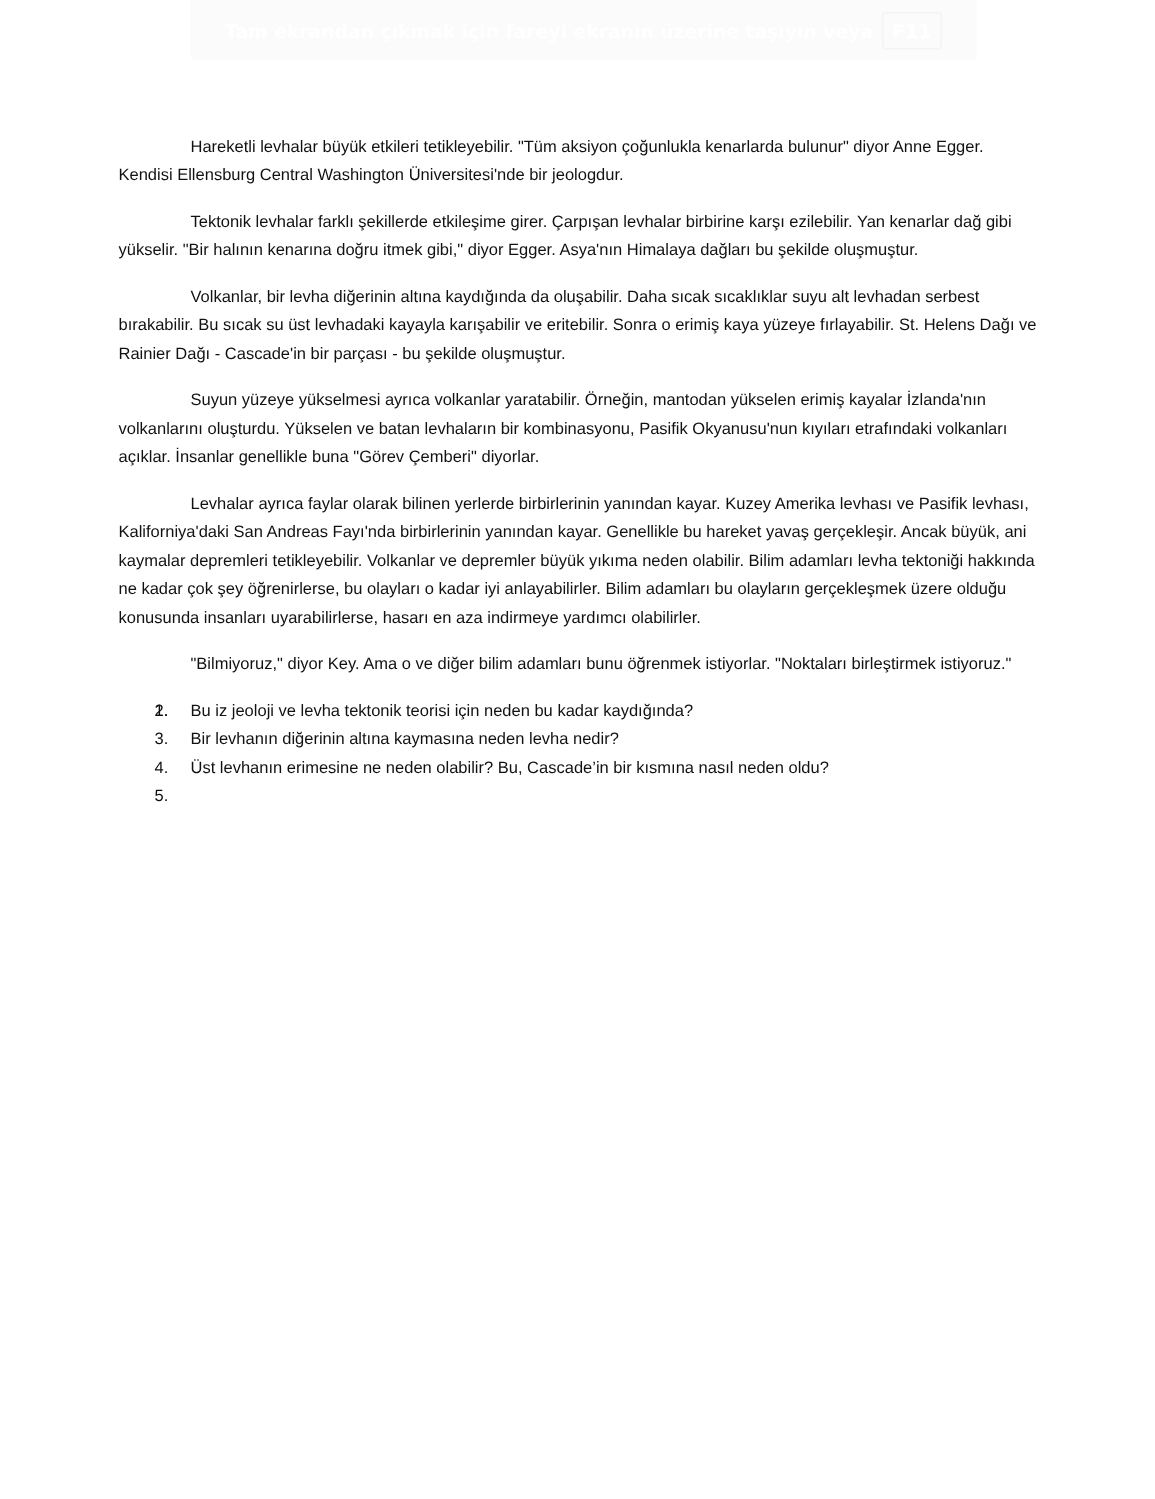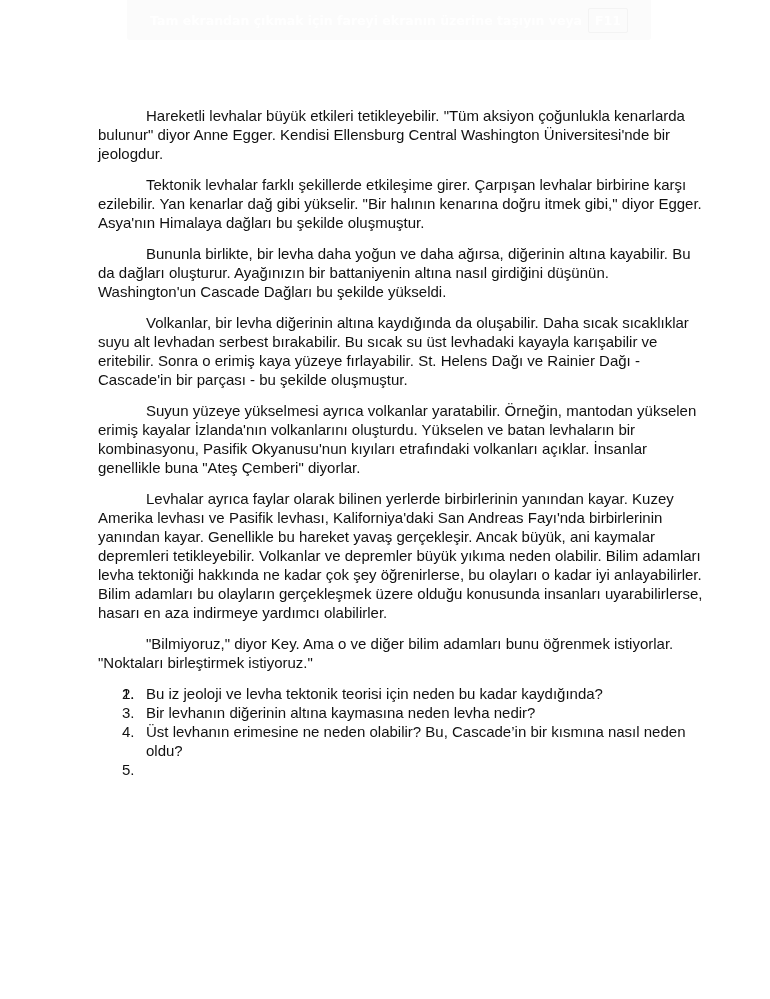--- a/index.html
+++ b/index.html
@@ -33,25 +33,24 @@
     color: #ffffff;
   }
   .fs-banner .key {
     border: 1px solid #f3f3f3;
     padding: 4px 6px;
     border-radius: 2px;
   }
   .page {
     position: absolute;
     left: 79px;
-    top: 106px;
+    top: 89px;
     width: 612px;
-    font-size: 15px;
+    font-size: 11px;
     line-height: 19px;
-    margin-left: 19px;
   }
   .para {
     margin: 0 0 12px 0;
     text-indent: 48px;
   }
   .task-label {
     margin: 0 0 13px 0;
   }
   ol.tasks {
     margin: 0;
@@ -73,23 +72,22 @@
 <body>
 
 <div class="fs-banner">
   <span>Tam ekrandan çıkmak için fareyi ekranın üzerine taşıyın veya</span>
   <span class="key">F11</span>
 </div>
 
 <div class="page">
   <p class="para">Hareketli levhalar büyük etkileri tetikleyebilir. "Tüm aksiyon çoğunlukla kenarlarda bulunur" diyor Anne Egger. Kendisi Ellensburg Central Washington Üniversitesi'nde bir jeologdur.</p>
   <p class="para">Tektonik levhalar farklı şekillerde etkileşime girer. Çarpışan levhalar birbirine karşı ezilebilir. Yan kenarlar dağ gibi yükselir. "Bir halının kenarına doğru itmek gibi," diyor Egger. Asya'nın Himalaya dağları bu şekilde oluşmuştur.</p>
-  <p class="para">Bununla birlikte, bir levha daha yoğun ve daha ağırsa, diğerinin altına kayabilir. Bu da dağları oluşturur. Ayağınızın bir battaniyenin altına nasıl girdiğini düşünün. Washington'un Cascade Dağları bu şekilde yükseldi.</p>
   <p class="para">Volkanlar, bir levha diğerinin altına kaydığında da oluşabilir. Daha sıcak sıcaklıklar suyu alt levhadan serbest bırakabilir. Bu sıcak su üst levhadaki kayayla karışabilir ve eritebilir. Sonra o erimiş kaya yüzeye fırlayabilir. St. Helens Dağı ve Rainier Dağı - Cascade'in bir parçası - bu şekilde oluşmuştur.</p>
-  <p class="para">Suyun yüzeye yükselmesi ayrıca volkanlar yaratabilir. Örneğin, mantodan yükselen erimiş kayalar İzlanda'nın volkanlarını oluşturdu. Yükselen ve batan levhaların bir kombinasyonu, Pasifik Okyanusu'nun kıyıları etrafındaki volkanları açıklar. İnsanlar genellikle buna "Ateş Çemberi" diyorlar.</p>
+  <p class="para">Suyun yüzeye yükselmesi ayrıca volkanlar yaratabilir. Örneğin, mantodan yükselen erimiş kayalar İzlanda'nın volkanlarını oluşturdu. Yükselen ve batan levhaların bir kombinasyonu, Pasifik Okyanusu'nun kıyıları etrafındaki volkanları açıklar. İnsanlar genellikle buna "Görev Çemberi" diyorlar.</p>
   <p class="para">Levhalar ayrıca faylar olarak bilinen yerlerde birbirlerinin yanından kayar. Kuzey Amerika levhası ve Pasifik levhası, Kaliforniya'daki San Andreas Fayı'nda birbirlerinin yanından kayar. Genellikle bu hareket yavaş gerçekleşir. Ancak büyük, ani kaymalar depremleri tetikleyebilir. Volkanlar ve depremler büyük yıkıma neden olabilir. Bilim adamları levha tektoniği hakkında ne kadar çok şey öğrenirlerse, bu olayları o kadar iyi anlayabilirler. Bilim adamları bu olayların gerçekleşmek üzere olduğu konusunda insanları uyarabilirlerse, hasarı en aza indirmeye yardımcı olabilirler.</p>
   <p class="para">"Bilmiyoruz," diyor Key. Ama o ve diğer bilim adamları bunu öğrenmek istiyorlar. "Noktaları birleştirmek istiyoruz."</p>
 
 
   <ol class="tasks">
     <li>
       <span class="num">1.</span>
     </li>
     <li>
       <span class="num">2.</span>

